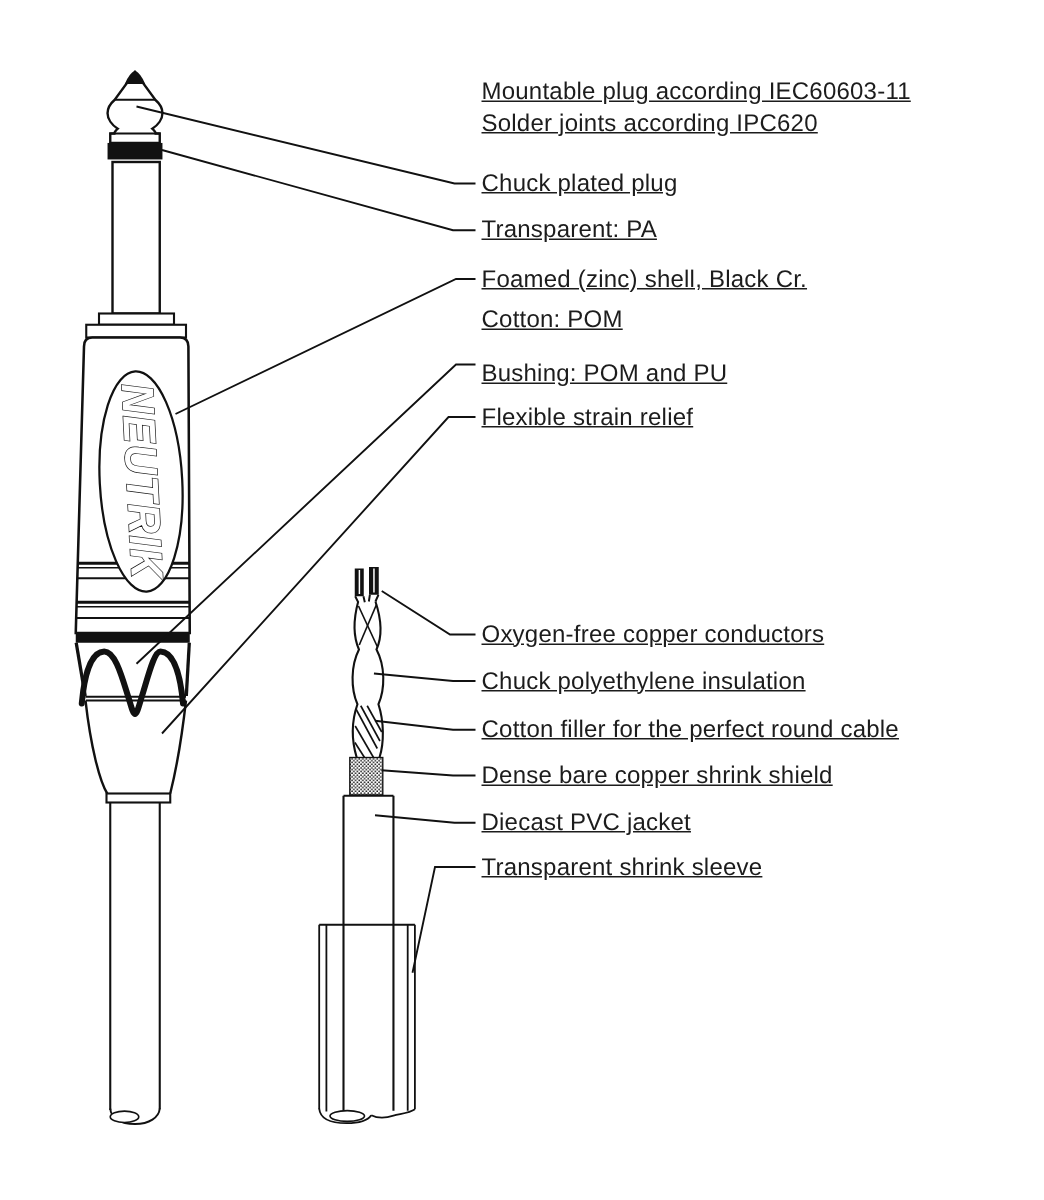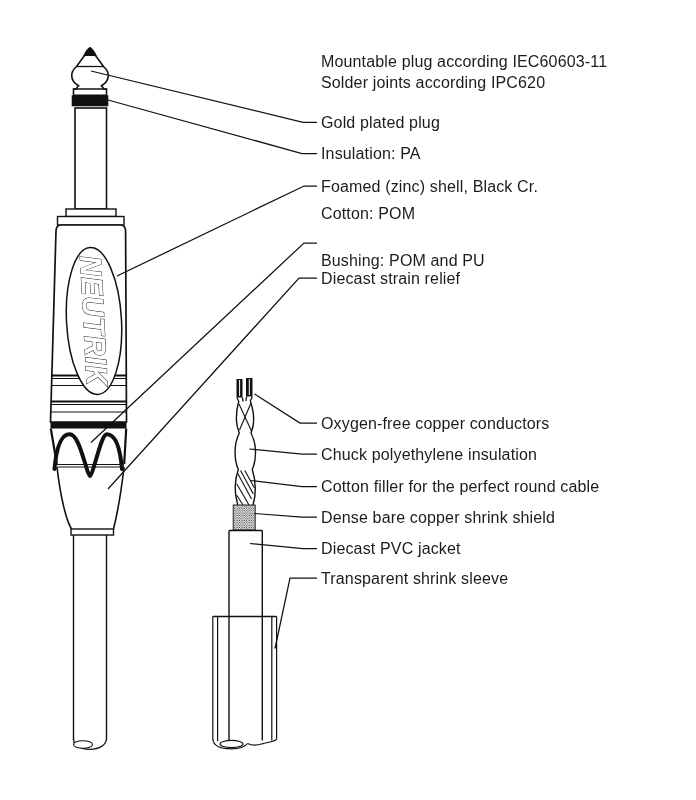--- a/index.html
+++ b/index.html
@@ -10,21 +10,21 @@
     position:relative;overflow:hidden;
   }
   .canvas{position:absolute;inset:0;}
   svg{position:absolute;left:0;top:0;}
   .ln{stroke:var(--line,#111);fill:none;}
   .shape{stroke:var(--line,#111);fill:#fff;}
   .dark{fill:var(--line,#111);stroke:none;}
   .lbl{
     position:absolute;left:321px;
     font-size:16px;line-height:21px;letter-spacing:.15px;
-    color:var(--text,#1c1c1c);white-space:nowrap;
+    color:var(--text,#1c1c1c);white-space:nowrap;text-decoration:underline;
   }
   .logo-text{
     font-family:"Liberation Sans", sans-serif;
     font-weight:bold;font-style:italic;
     font-size:30px;letter-spacing:1px;
     fill:#ffffff;stroke:var(--line,#111);stroke-width:.95;
     paint-order:stroke fill;
   }
 </style>
 </head>
@@ -167,26 +167,26 @@
     <path d="M 250,480.5 L 302,486.5 L 317,486.5"></path>
     <path d="M 254.3,513.5 L 302,517 L 317,517"></path>
     <path d="M 250,543.5 L 303,548.5 L 317,548.5"></path>
     <path d="M 275,648.5 L 290,578 L 317,578"></path>
   </g>
 </svg>
 
 <div>
   <div class="lbl" style="top:51px">Mountable plug according IEC60603-11</div>
   <div class="lbl" style="top:72px">Solder joints according IPC620</div>
-  <div class="lbl" style="top:111.8px">Gold plated plug</div>
-  <div class="lbl" style="top:143px">Insulation: PA</div>
+  <div class="lbl" style="top:111.8px">Chuck plated plug</div>
+  <div class="lbl" style="top:143px">Transparent: PA</div>
   <div class="lbl" style="top:175.5px">Foamed (zinc) shell, Black Cr.</div>
   <div class="lbl" style="top:203px">Cotton: POM</div>
-  <div class="lbl" style="top:250px">Bushing: POM and PU</div>
-  <div class="lbl" style="top:267.5px">Diecast strain relief</div>
+  <div class="lbl" style="top:239px">Bushing: POM and PU</div>
+  <div class="lbl" style="top:267.5px">Flexible strain relief</div>
   <div class="lbl" style="top:412.5px">Oxygen-free copper conductors</div>
   <div class="lbl" style="top:443.5px">Chuck polyethylene insulation</div>
   <div class="lbl" style="top:476px">Cotton filler for the perfect round cable</div>
   <div class="lbl" style="top:506.5px">Dense bare copper shrink shield</div>
   <div class="lbl" style="top:538px">Diecast PVC jacket</div>
   <div class="lbl" style="top:567.5px">Transparent shrink sleeve</div>
 </div>
 
 </div>
 

